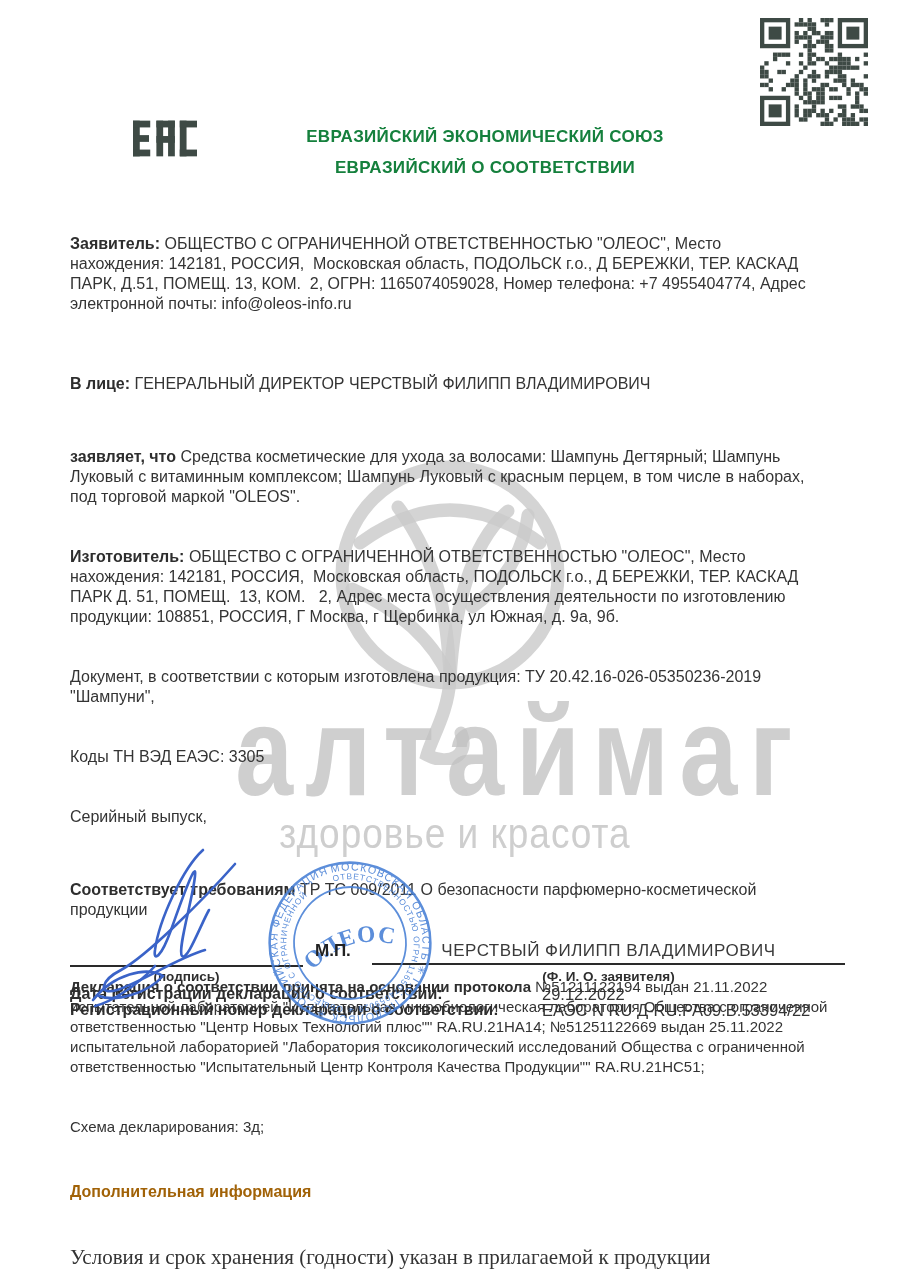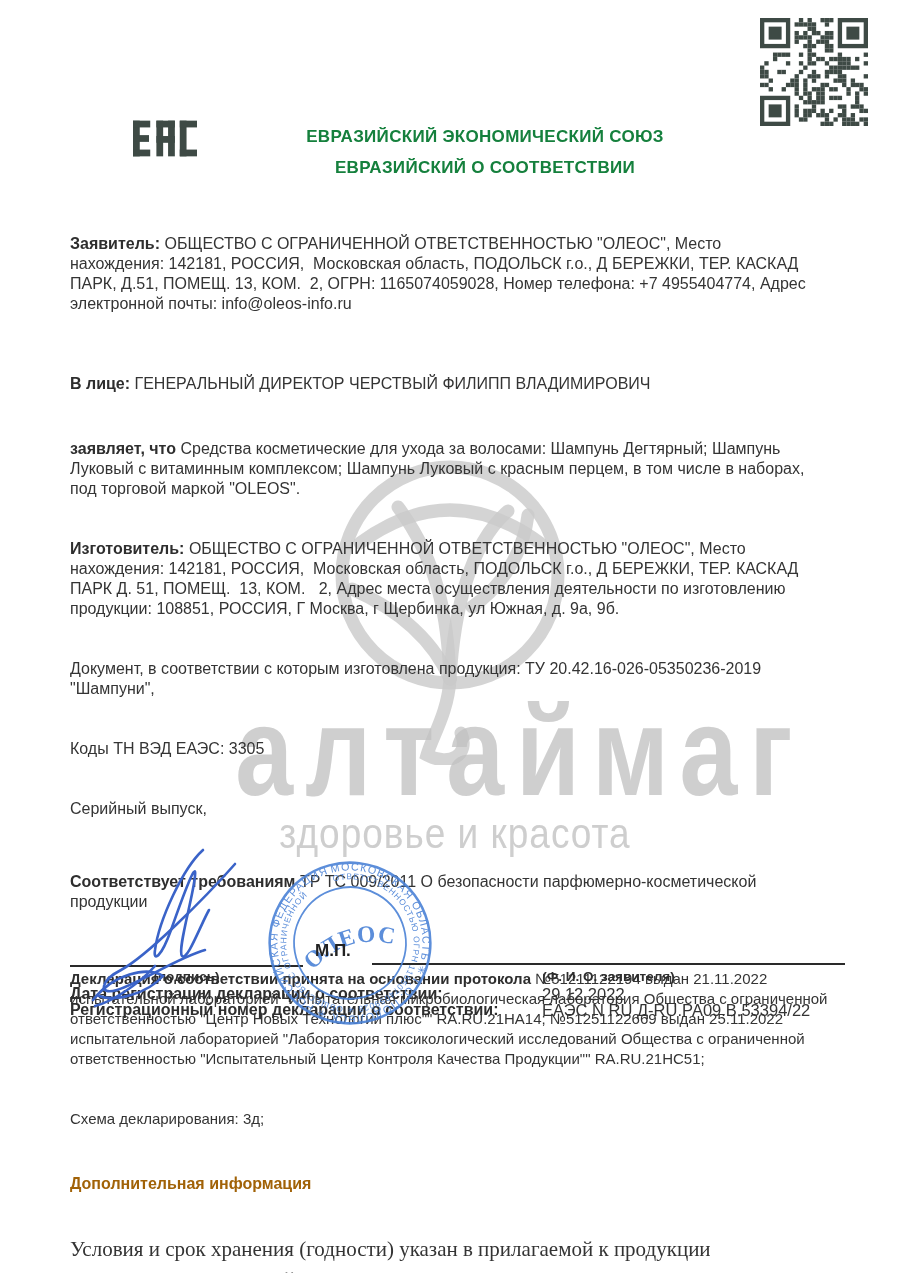--- a/index.html
+++ b/index.html
@@ -19,21 +19,21 @@
            transform:scale(1,1.22);transform-origin:top center;}
   .wm-tag{left:260px;top:812px;width:390px;text-align:center;font-size:37px;line-height:1;
           color:#c6c6c6;opacity:.85;letter-spacing:1px;transform:scale(1,1.15);transform-origin:top center;}
   .wm-leaf{left:330px;top:455px;}
   
   .content{position:absolute;z-index:2;left:70px;top:194px;width:780px;
            font-size:16px;line-height:20px;white-space:pre-wrap;}
   .content p{margin:0;}
   .lbl{font-weight:bold;color:#2e2e2e;}
   #p-inperson{margin-top:20px;}
-  #p-declares{margin-top:5px;}
+  #p-declares{margin-top:13px;}
   #p-conformity{margin-top:13px;}
   #p-basis{margin-top:17px;font-size:15px;line-height:20px;}
   #p-scheme{font-size:15px;}
   #p-addinfo-h{margin-top:5px;font-weight:bold;color:#a16207;}
   #p-addinfo-t{font-family:Liberation Serif, serif;font-size:21px;line-height:31px;}
   
   .sig-svg{position:absolute;left:85px;top:838px;z-index:4;}
   .stamp-svg{position:absolute;left:252px;top:845px;z-index:3;opacity:.9;}
   .mp{position:absolute;left:315px;top:941px;z-index:5;font-weight:bold;font-size:17px;color:#222;}
   .fio-name{position:absolute;left:372px;top:941px;width:473px;z-index:2;text-align:center;
@@ -349,20 +349,21 @@
       <text font-size="8.6" letter-spacing="0.8" font-family="Liberation Sans, sans-serif">
         <textPath href="#ringI">ОТВЕТСТВЕННОСТЬЮ ОГРН 1165074059028  ✳  ОБЩЕСТВО С ОГРАНИЧЕННОЙ</textPath>
       </text>
       <text font-size="24" font-weight="bold" letter-spacing="1" font-family="Liberation Serif, serif" text-anchor="middle">
         <textPath href="#ctrArc" startOffset="50%">«ОЛЕОС»</textPath>
       </text>
     </g>
   </svg>
 
   <div class="mp">М.П.</div>
+  <div class="fio-name">ЧЕРСТВЫЙ ФИЛИПП ВЛАДИМИРОВИЧ</div>
   <div class="uline uline-sign"></div>
   <div class="uline uline-fio"></div>
   <div class="caption cap-sign">(подпись)</div>
   <div class="caption cap-fio">(Ф. И. О. заявителя)</div>
 
   <div class="reg-label reg-top1">Регистрационный номер декларации о соответствии:</div>
   <div class="reg-value reg-top1">ЕАЭС N RU Д-RU.РА09.В.53394/22</div>
   <div class="reg-label reg-top2">Дата регистрации декларации о соответствии:</div>
   <div class="reg-value reg-top2">29.12.2022</div>
 

